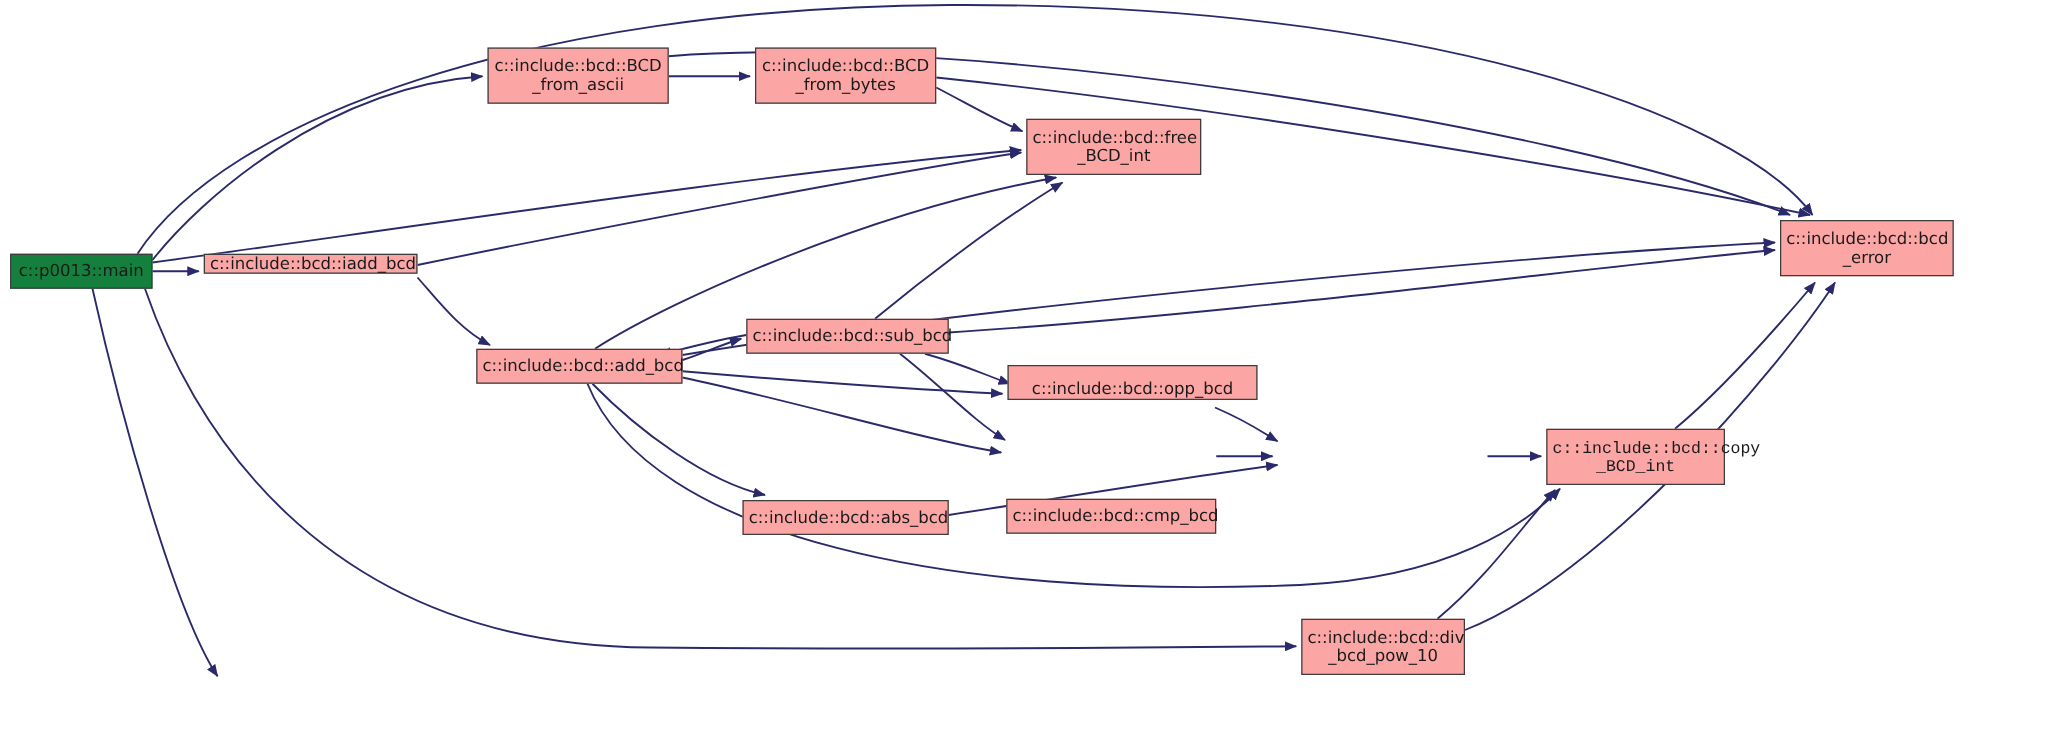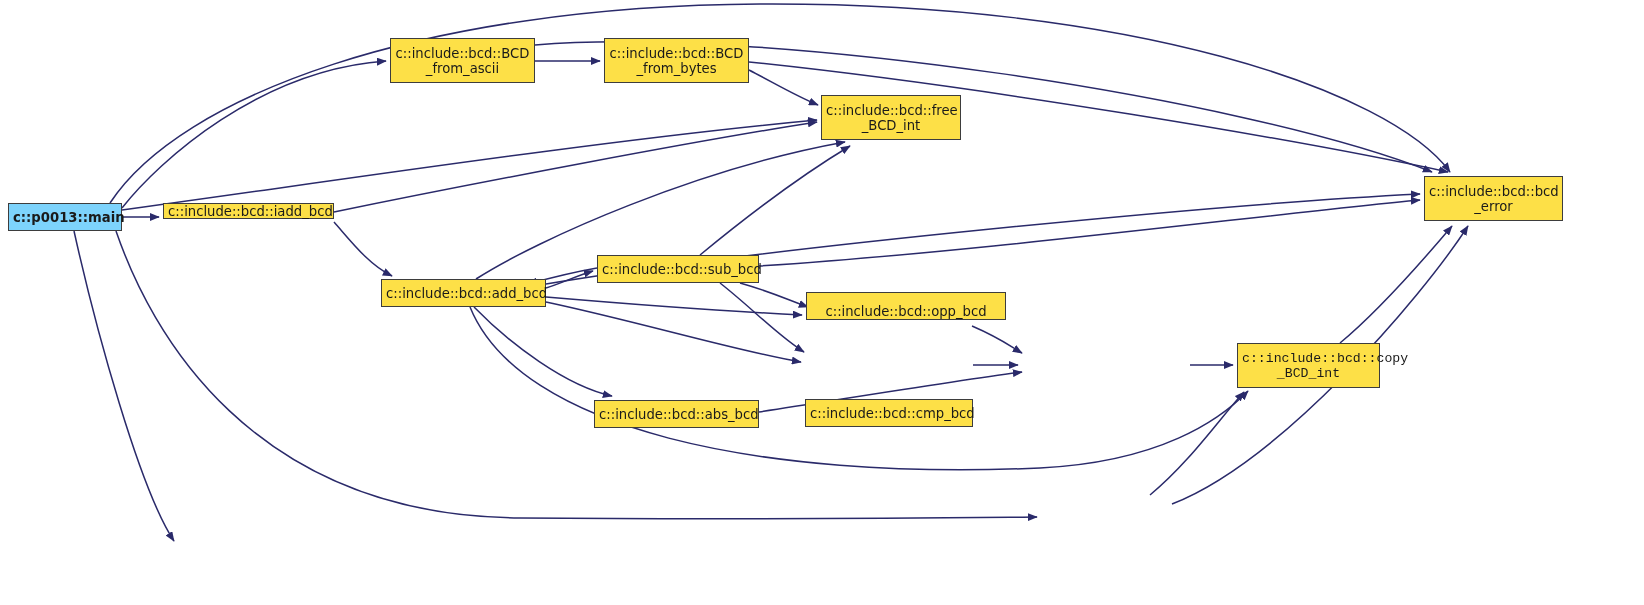--- a/index.html
+++ b/index.html
@@ -9,36 +9,35 @@
     width:1644px;height:605px;
     background:#ffffff;
     overflow:hidden;
     font-family:"DejaVu Sans", sans-serif;
   }
   #edges{position:absolute;left:0;top:0;width:1644px;height:605px;}
   .node{
     position:absolute;
     box-sizing:border-box;
     border:1px solid #3d3d3d;
-    background:#fde047;
+    background:#fca5a5;
     color:#1a1a1a;
     display:flex;
     align-items:center;
     justify-content:center;
     text-align:center;
     font-size:13.2px;
     line-height:15px;
     letter-spacing:0px;
     white-space:pre-line;
     padding:0 4px;
   }
   .node.root{
-    background:#7dd3fc;
+    background:#15803d;
     border-color:#3d3d3d;
-    font-weight:bold;
   }
   .node .lbl{display:block;width:100%;}
 </style>
 </head>
 <body>
 
 <div id="canvas">
   <svg id="edges" viewBox="0 0 1644 605" xmlns="http://www.w3.org/2000/svg">
     <defs>
       <marker id="ah" markerWidth="10" markerHeight="8" refX="9.2" refY="4" orient="auto" markerUnits="userSpaceOnUse">
@@ -145,13 +144,17 @@
   <div class="node" style="left:805px;top:351px;width:168px;height:28px;margin-top:48px;">
     <span class="lbl">c::include::bcd::cmp_bcd</span>
   </div>
   <div class="node" style="left:1237px;top:343px;width:143px;height:45px;font-family:Liberation Mono, monospace;">
     <span class="lbl">c::include::bcd::copy
 _BCD_int</span>
   </div>
   <div class="node" style="left:594px;top:400px;width:165px;height:28px;">
     <span class="lbl">c::include::bcd::abs_bcd</span>
   </div>
+  <div class="node" style="left:1041px;top:495px;width:131px;height:45px;">
+    <span class="lbl">c::include::bcd::div
+_bcd_pow_10</span>
+  </div>
 </div>
 
 </body></html>

